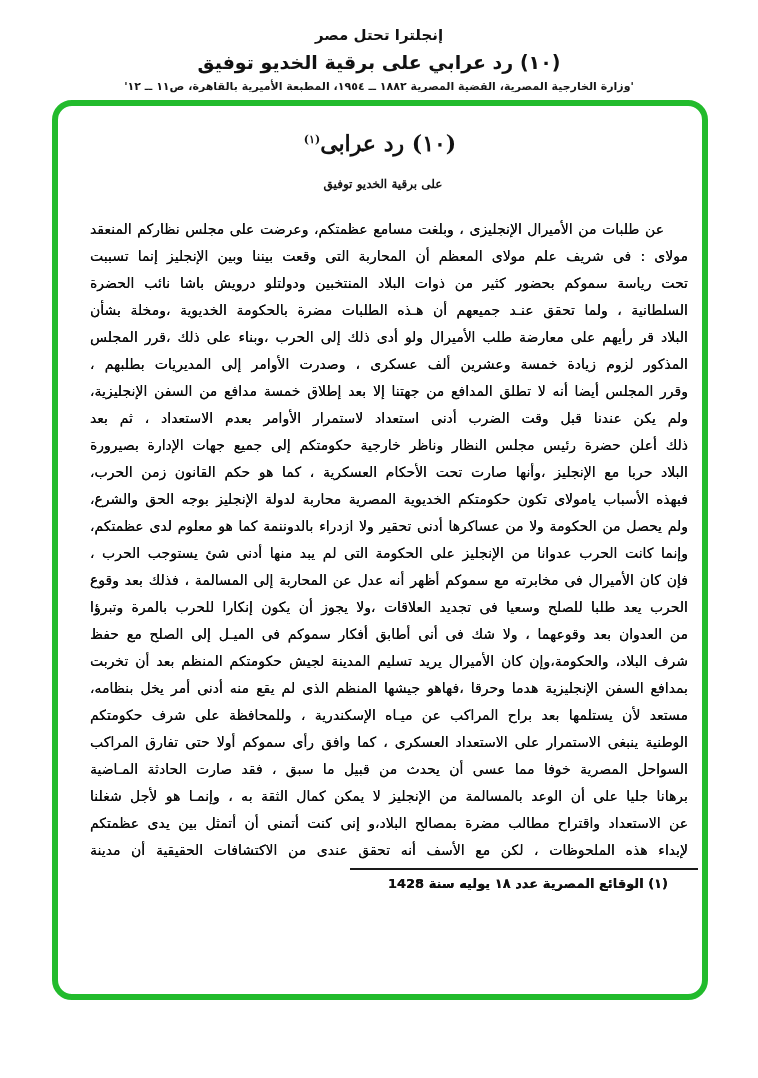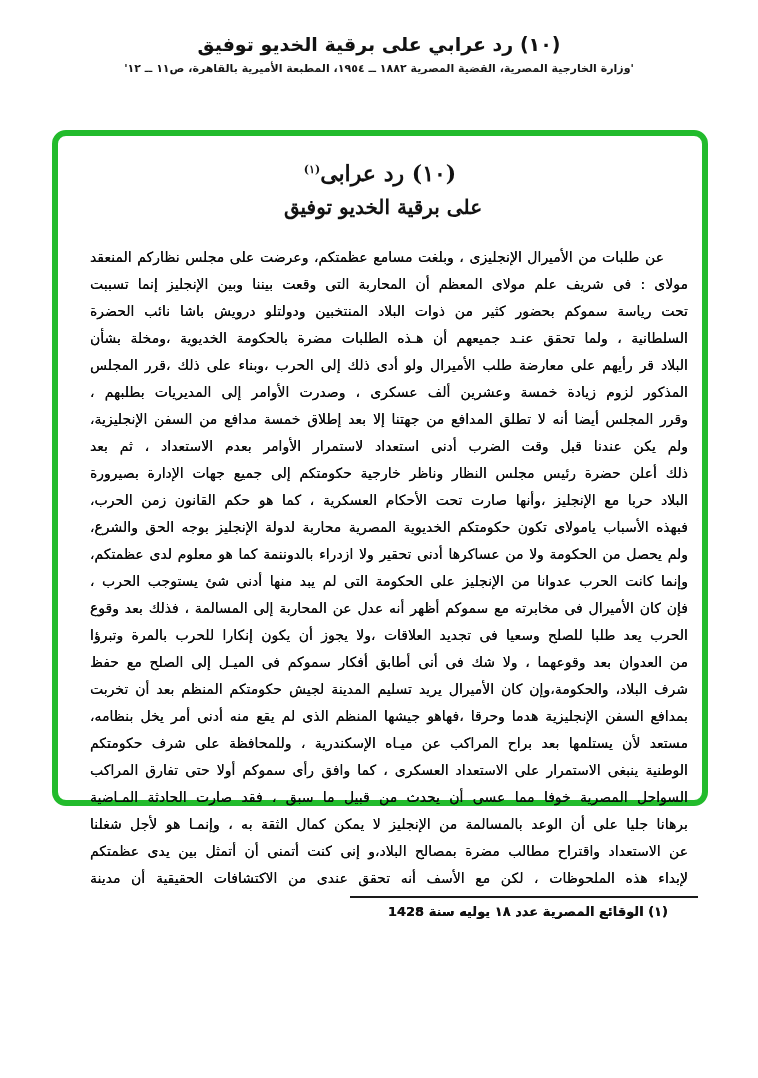--- a/index.html
+++ b/index.html
@@ -18,36 +18,36 @@
     font-size:15px; font-weight:bold; letter-spacing:0.5px;
   }
   .outer-title {
     font-size:19px; font-weight:bold; margin-top:7px;
   }
   .outer-source {
     font-size:11px; font-weight:bold; margin-top:7px; color:#161616;
   }
   
   .doc-frame {
-    position:absolute; left:52px; top:130px;
-    width:656px; height:676px;
+    position:absolute; left:52px; top:100px;
+    width:656px; height:900px;
     box-sizing:border-box;
     border:6px solid var(--border-green, #22bb2c);
-    border-radius:14px;
+    border-radius:20px;
     background:#ffffff;
   }
   .doc-title {
     text-align:center; margin-top:24px;
     font-size:22px; font-weight:bold;
     font-family:"DejaVu Serif", serif;
   }
   .doc-title sup { font-size:11px; font-weight:bold; }
   .doc-subtitle {
-    text-align:center; margin-top:9px;
-    font-size:20px; font-weight:bold;
+    text-align:center; margin-top:21px;
+    font-size:12px; font-weight:bold;
     font-family:"DejaVu Serif", serif;
     padding-left:6px;
   }
   .doc-body {
     margin:25px 14px 0 32px;
     direction:rtl;
   }
   .doc-body .bl {
     height:27px; line-height:27px;
     font-size:14px;
@@ -70,20 +70,21 @@
     text-align:right; font-weight:bold;
     text-shadow:0 0 0.3px #000;
   }
 </style>
 </head>
 <body>
 
 <div class="page">
 
   <div class="outer-header">
+    <div class="outer-topic">إنجلترا تحتل مصر</div>
     <div class="outer-title">(١٠) رد عرابي على برقية الخديو توفيق</div>
     <div class="outer-source">'وزارة الخارجية المصرية، القضية المصرية ١٨٨٢ ــ ١٩٥٤، المطبعة الأميرية بالقاهرة، ص١١ ــ ١٢'</div>
   </div>
 
   <div class="doc-frame">
     <div class="doc-title">
       <span>(١٠) رد عرابى</span><sup>(١)</sup>
     </div>
     <div class="doc-subtitle">على برقية الخديو توفيق</div>
 

